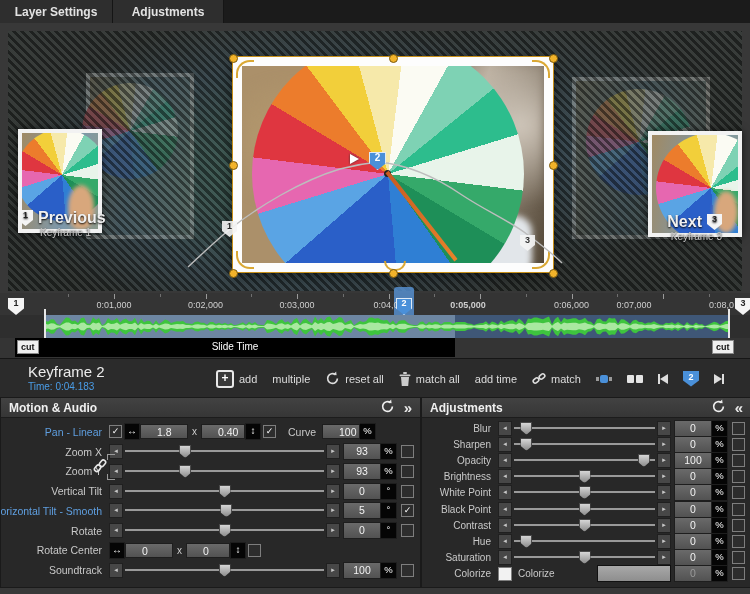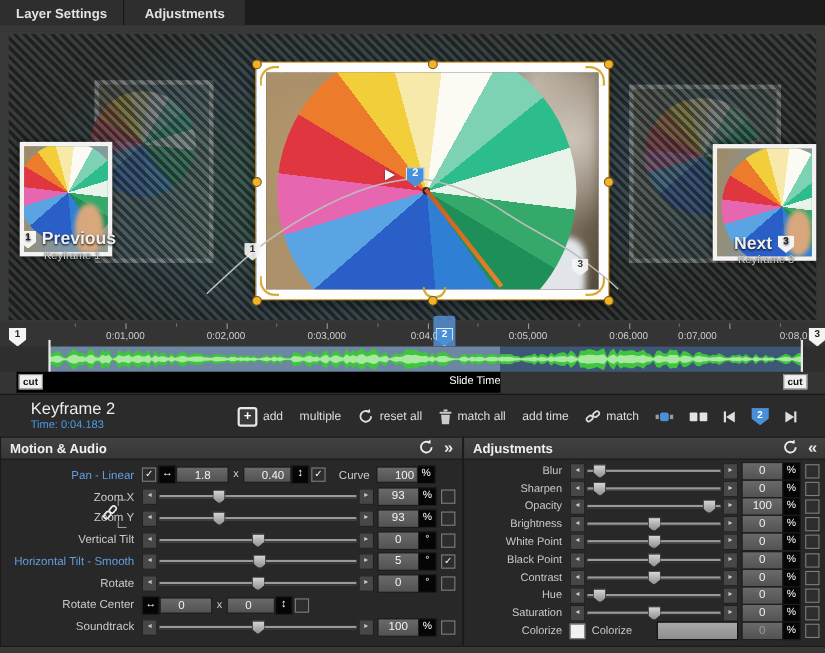--- a/index.html
+++ b/index.html
@@ -71,21 +71,21 @@
   .mode1 b{display:block;width:9px;height:8px;background:#4a90d9;border-radius:2px;}
   .mode2{display:flex;gap:2px;}
   .mode2 i{display:block;width:7px;height:8px;background:#e4e4e4;border-radius:1px;}
   
   .panel{position:absolute;top:397px;height:189px;background:#282828;border:1px solid #1a1a1a;}
   #panel-left{left:0;width:419px;}
   #panel-right{left:421px;width:329px;}
   .phead{position:absolute;left:0;top:0;right:0;height:19px;background:linear-gradient(#424242,#363636);display:flex;align-items:center;padding:0 8px;border-bottom:1px solid #1c1c1c;}
   .phead .ptitle{font-size:12px;font-weight:bold;color:#f0f0f0;flex:1;}
   .phead .picon{color:#e8e8e8;font-size:13px;font-weight:bold;margin-left:9px;cursor:pointer;line-height:1;}
-  .pbody{position:absolute;left:0;top:19px;right:0;bottom:0;display:flex;flex-direction:column;justify-content:space-evenly;padding:3px 6px 5px 4px;box-sizing:border-box;margin-left:20px;}
+  .pbody{position:absolute;left:0;top:19px;right:0;bottom:0;display:flex;flex-direction:column;justify-content:space-evenly;padding:3px 6px 5px 4px;box-sizing:border-box;}
   .srow{display:flex;align-items:center;height:16px;}
   .slabel{width:104px;display:flex;justify-content:flex-end;white-space:nowrap;font-size:10.5px;color:#c9c9c9;padding-right:7px;box-sizing:border-box;}
   #panel-right .slabel{width:72px;font-size:10px;}
   .slabel.blue{color:#5f9fe0;}
   .arrbtn{width:12px;height:13px;background:#474747;border:1px solid #202020;color:#c9c9c9;font-size:7px;line-height:12px;text-align:center;cursor:pointer;flex:none;}
   .track{flex:1;height:13px;position:relative;margin:0 2px;cursor:pointer;}
   .track:before{content:"";position:absolute;left:0;right:0;top:5px;height:2px;background:#9a9a9a;border-bottom:1px solid #2a2a2a;}
   .shandle{position:absolute;top:0;width:12px;height:13px;background:linear-gradient(#d6d6d6,#8e8e8e);border:1px solid #4a4a4a;box-sizing:border-box;clip-path:polygon(0 0,100% 0,100% 60%,50% 100%,0 60%);}
   .valbox{width:36px;height:15px;background:linear-gradient(#6a6a6a,#525252);border:1px solid #1e1e1e;color:#f2f2f2;font-size:10.5px;text-align:center;line-height:14px;margin-left:3px;flex:none;cursor:text;}
   .unitbox{width:15px;height:15px;background:#050505;color:#fff;font-size:9.5px;text-align:center;line-height:14px;border:1px solid #1e1e1e;border-left:none;flex:none;}
@@ -203,21 +203,21 @@
         <div class="tick major" style="left: 480px;"></div>
         <div class="tick minor" style="left: 525.75px;"></div>
         <div class="tick major" style="left: 571.5px;"></div>
         <div class="tick minor" style="left: 617.25px;"></div>
         <div class="tick major" style="left: 663px;"></div>
         <div class="tick minor" style="left: 708.75px;"></div>
         <span class="rlabel" style="left: 114px;">0:01,000</span>
         <span class="rlabel" style="left: 205.5px;">0:02,000</span>
         <span class="rlabel" style="left: 297px;">0:03,000</span>
         <span class="rlabel" style="left: 388.5px;">0:04,00</span>
-        <span class="rlabel" style="left: 480px;">0:05,000</span>
+        <span class="rlabel" style="left: 468px; font-weight: bold;">0:05,000</span>
         <span class="rlabel" style="left: 571.5px;">0:06,000</span>
         <span class="rlabel" style="left: 634px;">0:07,000</span>
         <span class="rlabel" style="left: auto; right: 16px; transform: none;">0:08,0</span>
       </div>
     <div class="kfshield white" style="left:8px;top:5px;width:16px;height:17px;font-size:9px;">1</div>
     <div class="kfshield blue" style="left:396px;top:5px;width:16px;height:17px;font-size:9px;">2</div>
     <div class="kfshield white" style="left:735px;top:5px;width:16px;height:17px;font-size:9px;">3</div>
 
     <div id="audio">
       <div class="region" style="left:45px;width:410px;background:#6d86a2;"></div>
@@ -226,21 +226,21 @@
       <svg id="wave" width="684" height="23">
           <path d="M0,5.5 L3,6.7 L6,4.2 L9,4.5 L12,8.7 L15,9.9 L18,6.0 L21,2.5 L24,2.8 L27,6.3 L30,5.5 L33,7.9 L36,3.2 L39,2.4 L42,8.4 L45,8.7 L48,2.3 L51,5.0 L54,2.9 L57,10.5 L60,8.6 L63,3.0 L66,5.6 L69,5.3 L72,2.9 L75,7.4 L78,4.8 L81,3.4 L84,6.2 L87,6.2 L90,2.8 L93,9.5 L96,3.5 L99,7.3 L102,5.7 L105,6.0 L108,9.4 L111,5.2 L114,9.1 L117,7.0 L120,4.6 L123,5.5 L126,8.1 L129,7.0 L132,6.2 L135,6.4 L138,6.1 L141,8.3 L144,8.4 L147,9.0 L150,7.0 L153,6.6 L156,7.7 L159,7.7 L162,9.7 L165,7.1 L168,7.1 L171,9.0 L174,7.7 L177,8.9 L180,7.8 L183,9.4 L186,7.9 L189,10.2 L192,9.7 L195,8.4 L198,7.2 L201,9.7 L204,6.7 L207,8.8 L210,7.0 L213,9.8 L216,10.1 L219,10.3 L222,5.0 L225,5.4 L228,6.7 L231,8.9 L234,5.4 L237,4.2 L240,7.5 L243,6.2 L246,9.1 L249,4.6 L252,2.9 L255,9.3 L258,4.9 L261,3.4 L264,6.5 L267,8.7 L270,1.6 L273,6.1 L276,2.9 L279,5.9 L282,2.3 L285,1.5 L288,5.9 L291,4.4 L294,1.9 L297,2.8 L300,8.0 L303,6.3 L306,4.9 L309,10.4 L312,8.0 L315,6.0 L318,7.1 L321,6.2 L324,2.7 L327,2.5 L330,3.7 L333,2.9 L336,4.7 L339,5.5 L342,4.8 L345,8.3 L348,5.6 L351,9.2 L354,5.7 L357,5.3 L360,5.2 L363,8.0 L366,9.5 L369,10.1 L372,10.4 L375,7.1 L378,6.4 L381,9.6 L384,6.8 L387,7.9 L390,6.6 L393,7.1 L396,9.5 L399,7.2 L402,6.9 L405,7.1 L408,8.8 L411,6.9 L414,7.1 L417,6.9 L420,7.1 L423,8.6 L426,8.7 L429,10.0 L432,8.9 L435,8.2 L438,8.0 L441,6.2 L444,9.2 L447,6.6 L450,7.6 L453,9.4 L456,5.5 L459,8.1 L462,6.4 L465,5.5 L468,5.2 L471,7.6 L474,3.4 L477,6.0 L480,9.8 L483,3.5 L486,4.1 L489,2.4 L492,2.5 L495,3.4 L498,4.3 L501,2.8 L504,1.5 L507,9.6 L510,4.1 L513,1.8 L516,7.2 L519,2.7 L522,4.4 L525,3.9 L528,3.3 L531,3.3 L534,5.3 L537,4.4 L540,2.8 L543,6.2 L546,6.8 L549,9.7 L552,4.2 L555,3.6 L558,6.2 L561,6.6 L564,2.7 L567,3.4 L570,3.2 L573,8.7 L576,4.2 L579,4.5 L582,6.4 L585,9.1 L588,5.6 L591,4.8 L594,6.9 L597,7.0 L600,8.7 L603,7.4 L606,7.7 L609,6.2 L612,8.0 L615,9.5 L618,9.7 L621,7.7 L624,8.2 L627,7.2 L630,9.0 L633,6.9 L636,9.0 L639,10.4 L642,6.9 L645,9.6 L648,10.1 L651,7.6 L654,9.6 L657,9.0 L660,10.9 L663,9.7 L666,8.2 L669,6.8 L672,7.5 L675,9.8 L678,8.0 L681,5.9 L684,5.8 L684,17.2 L681,17.1 L678,15.0 L675,13.2 L672,15.5 L669,16.2 L666,14.8 L663,13.3 L660,12.1 L657,14.0 L654,13.4 L651,15.4 L648,12.9 L645,13.4 L642,16.1 L639,12.6 L636,14.0 L633,16.1 L630,14.0 L627,15.8 L624,14.8 L621,15.3 L618,13.3 L615,13.5 L612,15.0 L609,16.8 L606,15.3 L603,15.6 L600,14.3 L597,16.0 L594,16.1 L591,18.2 L588,17.4 L585,13.9 L582,16.6 L579,18.5 L576,18.8 L573,14.3 L570,19.8 L567,19.6 L564,20.3 L561,16.4 L558,16.8 L555,19.4 L552,18.8 L549,13.3 L546,16.2 L543,16.8 L540,20.2 L537,18.6 L534,17.7 L531,19.7 L528,19.7 L525,19.1 L522,18.6 L519,20.3 L516,15.8 L513,21.2 L510,18.9 L507,13.4 L504,21.5 L501,20.2 L498,18.7 L495,19.6 L492,20.5 L489,20.6 L486,18.9 L483,19.5 L480,13.2 L477,17.0 L474,19.6 L471,15.4 L468,17.8 L465,17.5 L462,16.6 L459,14.9 L456,17.5 L453,13.6 L450,15.4 L447,16.4 L444,13.8 L441,16.8 L438,15.0 L435,14.8 L432,14.1 L429,13.0 L426,14.3 L423,14.4 L420,15.9 L417,16.1 L414,15.9 L411,16.1 L408,14.2 L405,15.9 L402,16.1 L399,15.8 L396,13.5 L393,15.9 L390,16.4 L387,15.1 L384,16.2 L381,13.4 L378,16.6 L375,15.9 L372,12.6 L369,12.9 L366,13.5 L363,15.0 L360,17.8 L357,17.7 L354,17.3 L351,13.8 L348,17.4 L345,14.7 L342,18.2 L339,17.5 L336,18.3 L333,20.1 L330,19.3 L327,20.5 L324,20.3 L321,16.8 L318,15.9 L315,17.0 L312,15.0 L309,12.6 L306,18.1 L303,16.7 L300,15.0 L297,20.2 L294,21.1 L291,18.6 L288,17.1 L285,21.5 L282,20.7 L279,17.1 L276,20.1 L273,16.9 L270,21.4 L267,14.3 L264,16.5 L261,19.6 L258,18.1 L255,13.7 L252,20.1 L249,18.4 L246,13.9 L243,16.8 L240,15.5 L237,18.8 L234,17.6 L231,14.1 L228,16.3 L225,17.6 L222,18.0 L219,12.7 L216,12.9 L213,13.2 L210,16.0 L207,14.2 L204,16.3 L201,13.3 L198,15.8 L195,14.6 L192,13.3 L189,12.8 L186,15.1 L183,13.6 L180,15.2 L177,14.1 L174,15.3 L171,14.0 L168,15.9 L165,15.9 L162,13.3 L159,15.3 L156,15.3 L153,16.4 L150,16.0 L147,14.0 L144,14.6 L141,14.7 L138,16.9 L135,16.6 L132,16.8 L129,16.0 L126,14.9 L123,17.5 L120,18.4 L117,16.0 L114,13.9 L111,17.8 L108,13.6 L105,17.0 L102,17.3 L99,15.7 L96,19.5 L93,13.5 L90,20.2 L87,16.8 L84,16.8 L81,19.6 L78,18.2 L75,15.6 L72,20.1 L69,17.7 L66,17.4 L63,20.0 L60,14.4 L57,12.5 L54,20.1 L51,18.0 L48,20.7 L45,14.3 L42,14.6 L39,20.6 L36,19.8 L33,15.1 L30,17.5 L27,16.7 L24,20.2 L21,20.5 L18,17.0 L15,13.1 L12,14.3 L9,18.5 L6,18.8 L3,16.3 L0,17.5 Z" fill="#3ec43e"></path>
           <path d="M0,8.8 L3,9.4 L6,8.2 L9,8.4 L12,10.2 L15,10.8 L18,9.0 L21,7.5 L24,7.6 L27,9.2 L30,8.8 L33,9.9 L36,7.7 L39,7.4 L42,10.1 L45,10.2 L48,7.4 L51,8.6 L54,7.6 L57,11.1 L60,10.2 L63,7.7 L66,8.9 L69,8.7 L72,7.6 L75,9.7 L78,8.5 L81,7.8 L84,9.1 L87,9.1 L90,7.6 L93,10.6 L96,7.9 L99,9.6 L102,8.9 L105,9.0 L108,10.5 L111,8.7 L114,10.4 L117,9.5 L120,8.4 L123,8.8 L126,10.0 L129,9.5 L132,9.1 L135,9.2 L138,9.1 L141,10.1 L144,10.1 L147,10.4 L150,9.5 L153,9.3 L156,9.8 L159,9.8 L162,10.7 L165,9.5 L168,9.5 L171,10.4 L174,9.8 L177,10.3 L180,9.8 L183,10.5 L186,9.9 L189,10.9 L192,10.7 L195,10.1 L198,9.6 L201,10.7 L204,9.3 L207,10.3 L210,9.5 L213,10.7 L216,10.9 L219,11.0 L222,8.6 L225,8.8 L228,9.3 L231,10.3 L234,8.8 L237,8.2 L240,9.7 L243,9.1 L246,10.4 L249,8.4 L252,7.6 L255,10.5 L258,8.5 L261,7.9 L264,9.3 L267,10.3 L270,7.0 L273,9.1 L276,7.7 L279,9.0 L282,7.3 L285,7.0 L288,9.0 L291,8.3 L294,7.2 L297,7.6 L300,9.9 L303,9.2 L306,8.5 L309,11.0 L312,9.9 L315,9.0 L318,9.5 L321,9.1 L324,7.5 L327,7.4 L330,8.0 L333,7.6 L336,8.4 L339,8.8 L342,8.5 L345,10.0 L348,8.8 L351,10.5 L354,8.9 L357,8.7 L360,8.7 L363,9.9 L366,10.6 L369,10.9 L372,11.0 L375,9.5 L378,9.2 L381,10.6 L384,9.4 L387,9.9 L390,9.3 L393,9.5 L396,10.6 L399,9.6 L402,9.4 L405,9.5 L408,10.3 L411,9.4 L414,9.5 L417,9.4 L420,9.5 L423,10.2 L426,10.3 L429,10.8 L432,10.3 L435,10.0 L438,9.9 L441,9.1 L444,10.5 L447,9.3 L450,9.7 L453,10.5 L456,8.8 L459,10.0 L462,9.2 L465,8.8 L468,8.7 L471,9.7 L474,7.9 L477,9.0 L480,10.8 L483,7.9 L486,8.1 L489,7.4 L492,7.5 L495,7.8 L498,8.2 L501,7.6 L504,7.0 L507,10.7 L510,8.2 L513,7.1 L516,9.6 L519,7.5 L522,8.3 L525,8.1 L528,7.8 L531,7.8 L534,8.7 L537,8.3 L540,7.6 L543,9.1 L546,9.4 L549,10.7 L552,8.2 L555,8.0 L558,9.1 L561,9.3 L564,7.5 L567,7.8 L570,7.8 L573,10.2 L576,8.2 L579,8.3 L582,9.2 L585,10.4 L588,8.8 L591,8.5 L594,9.4 L597,9.5 L600,10.2 L603,9.7 L606,9.8 L609,9.1 L612,9.9 L615,10.6 L618,10.7 L621,9.8 L624,10.0 L627,9.6 L630,10.4 L633,9.4 L636,10.4 L639,11.0 L642,9.4 L645,10.6 L648,10.9 L651,9.8 L654,10.6 L657,10.4 L660,11.2 L663,10.7 L666,10.0 L669,9.4 L672,9.7 L675,10.7 L678,9.9 L681,9.0 L684,8.9 L684,14.1 L681,14.0 L678,13.1 L675,12.3 L672,13.3 L669,13.6 L666,13.0 L663,12.3 L660,11.8 L657,12.6 L654,12.4 L651,13.2 L648,12.1 L645,12.4 L642,13.6 L639,12.0 L636,12.6 L633,13.6 L630,12.6 L627,13.4 L624,13.0 L621,13.2 L618,12.3 L615,12.4 L612,13.1 L609,13.9 L606,13.2 L603,13.3 L600,12.8 L597,13.5 L594,13.6 L591,14.5 L588,14.2 L585,12.6 L582,13.8 L579,14.7 L576,14.8 L573,12.8 L570,15.2 L567,15.2 L564,15.5 L561,13.7 L558,13.9 L555,15.0 L552,14.8 L549,12.3 L546,13.6 L543,13.9 L540,15.4 L537,14.7 L534,14.3 L531,15.2 L528,15.2 L525,14.9 L522,14.7 L519,15.5 L516,13.4 L513,15.9 L510,14.8 L507,12.3 L504,16.0 L501,15.4 L498,14.8 L495,15.2 L492,15.5 L489,15.6 L486,14.9 L483,15.1 L480,12.2 L477,14.0 L474,15.1 L471,13.3 L468,14.3 L465,14.2 L462,13.8 L459,13.0 L456,14.2 L453,12.5 L450,13.3 L447,13.7 L444,12.5 L441,13.9 L438,13.1 L435,13.0 L432,12.7 L429,12.2 L426,12.7 L423,12.8 L420,13.5 L417,13.6 L414,13.5 L411,13.6 L408,12.7 L405,13.5 L402,13.6 L399,13.4 L396,12.4 L393,13.5 L390,13.7 L387,13.1 L384,13.6 L381,12.4 L378,13.8 L375,13.5 L372,12.0 L369,12.1 L366,12.4 L363,13.1 L360,14.3 L357,14.3 L354,14.1 L351,12.5 L348,14.2 L345,13.0 L342,14.5 L339,14.2 L336,14.6 L333,15.4 L330,15.0 L327,15.6 L324,15.5 L321,13.9 L318,13.5 L315,14.0 L312,13.1 L309,12.0 L306,14.5 L303,13.8 L300,13.1 L297,15.4 L294,15.8 L291,14.7 L288,14.0 L285,16.0 L282,15.7 L279,14.0 L276,15.3 L273,13.9 L270,16.0 L267,12.7 L264,13.7 L261,15.1 L258,14.5 L255,12.5 L252,15.4 L249,14.6 L246,12.6 L243,13.9 L240,13.3 L237,14.8 L234,14.2 L231,12.7 L228,13.7 L225,14.2 L222,14.4 L219,12.0 L216,12.1 L213,12.3 L210,13.5 L207,12.7 L204,13.7 L201,12.3 L198,13.4 L195,12.9 L192,12.3 L189,12.1 L186,13.1 L183,12.5 L180,13.2 L177,12.7 L174,13.2 L171,12.6 L168,13.5 L165,13.5 L162,12.3 L159,13.2 L156,13.2 L153,13.7 L150,13.5 L147,12.6 L144,12.9 L141,12.9 L138,13.9 L135,13.8 L132,13.9 L129,13.5 L126,13.0 L123,14.2 L120,14.6 L117,13.5 L114,12.6 L111,14.3 L108,12.5 L105,14.0 L102,14.1 L99,13.4 L96,15.1 L93,12.4 L90,15.4 L87,13.9 L84,13.9 L81,15.2 L78,14.5 L75,13.3 L72,15.4 L69,14.3 L66,14.1 L63,15.3 L60,12.8 L57,11.9 L54,15.4 L51,14.4 L48,15.6 L45,12.8 L42,12.9 L39,15.6 L36,15.3 L33,13.1 L30,14.2 L27,13.8 L24,15.4 L21,15.5 L18,14.0 L15,12.2 L12,12.8 L9,14.6 L6,14.8 L3,13.6 L0,14.2 Z" fill="#a9e8a0"></path>
         </svg>
       <div class="wline" style="left:44px;"></div>
       <div class="wline" style="left:728px;"></div>
     </div>
 
     <div id="bars">
       <div id="slidebar">
-        <div class="barlabel" style="color:#fff;text-align:right;">Slide Time</div>
+        <div class="barlabel" style="color:#fff;">Slide Time</div>
       </div>
       <div class="cutbox" style="left:17px;">cut</div>
       <div class="cutbox" style="left:712px;">cut</div>
       <div id="posarrow"></div>
     </div>
   </div>
 
   <div id="kfbar">
     <div id="kf-title">Keyframe 2</div>
     <div id="kf-time">Time: 0:04.183</div>

